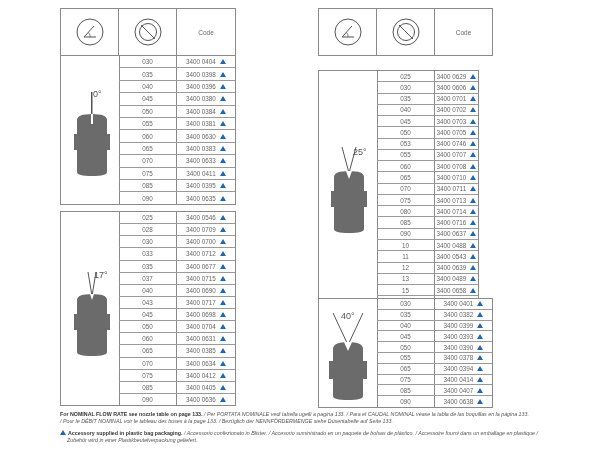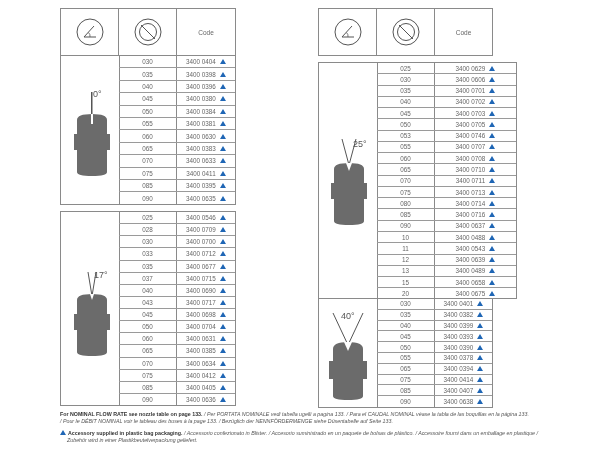--- a/index.html
+++ b/index.html
@@ -276,21 +276,21 @@
     <div class="row" style="height:12.13px">
         <span class="sz">090</span>
         <span class="cd">
           <span>3400 0636</span>
           <span class="tri"></span>
         </span>
       </div>
   </div>
 </div>
 
-<div class="tbl" style="left:318px; top:62px; width:199px; height:237px;">
+<div class="tbl" style="left:318px; top:70px; width:161px; height:237px;">
   <div class="img-col">
     <span class="angle-label" style="left:34px; top:76px;">25°</span>
     <svg style="position:absolute; left:10px; top:76px;" width="40" height="88" viewBox="0 0 40 88">
       <path d="M13 0 L20 26 L27 0" fill="none" stroke="#555" stroke-width="1"></path>
       <path d="M5 30 Q5 24 20 24 Q35 24 35 30 L35 44 L38 44 L38 60 L35 60 L35 82 Q35 86 20 86 Q5 86 5 82 L5 60 L2 60 L2 44 L5 44 Z" fill="#6b6b6b"></path>
       <path d="M17 24 L20 32 L23 24 Z" fill="#fff"></path>
     </svg>
   </div>
   <div class="rows">
     <div class="row" style="height:11.28px">

